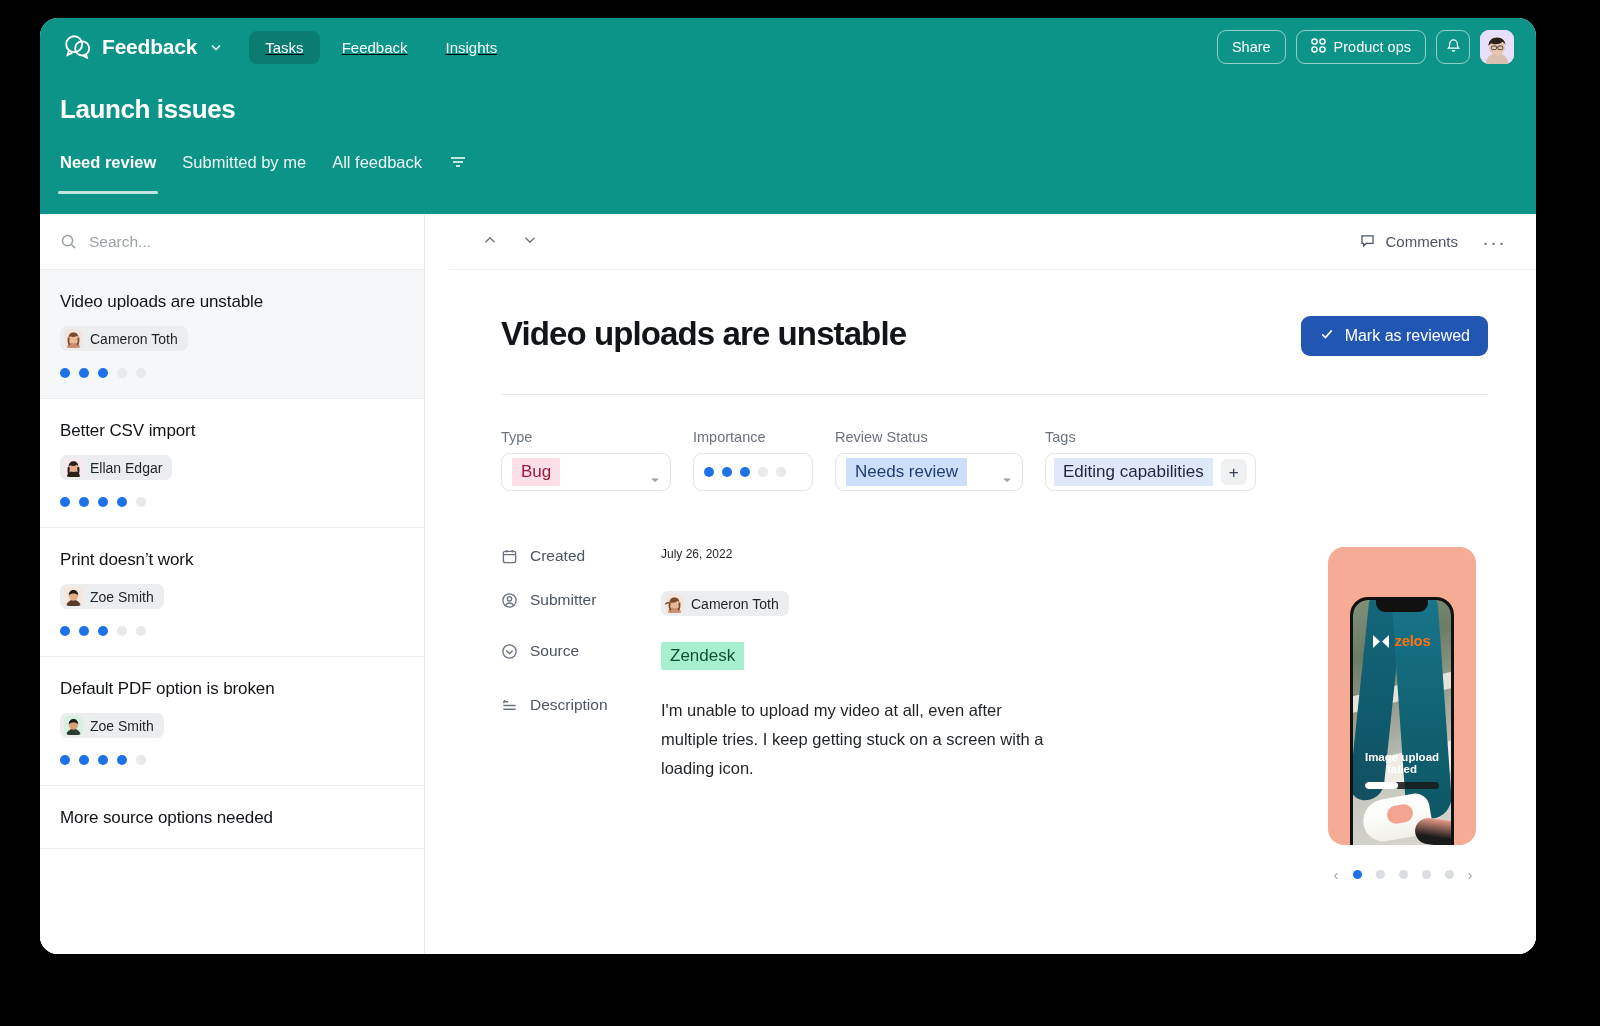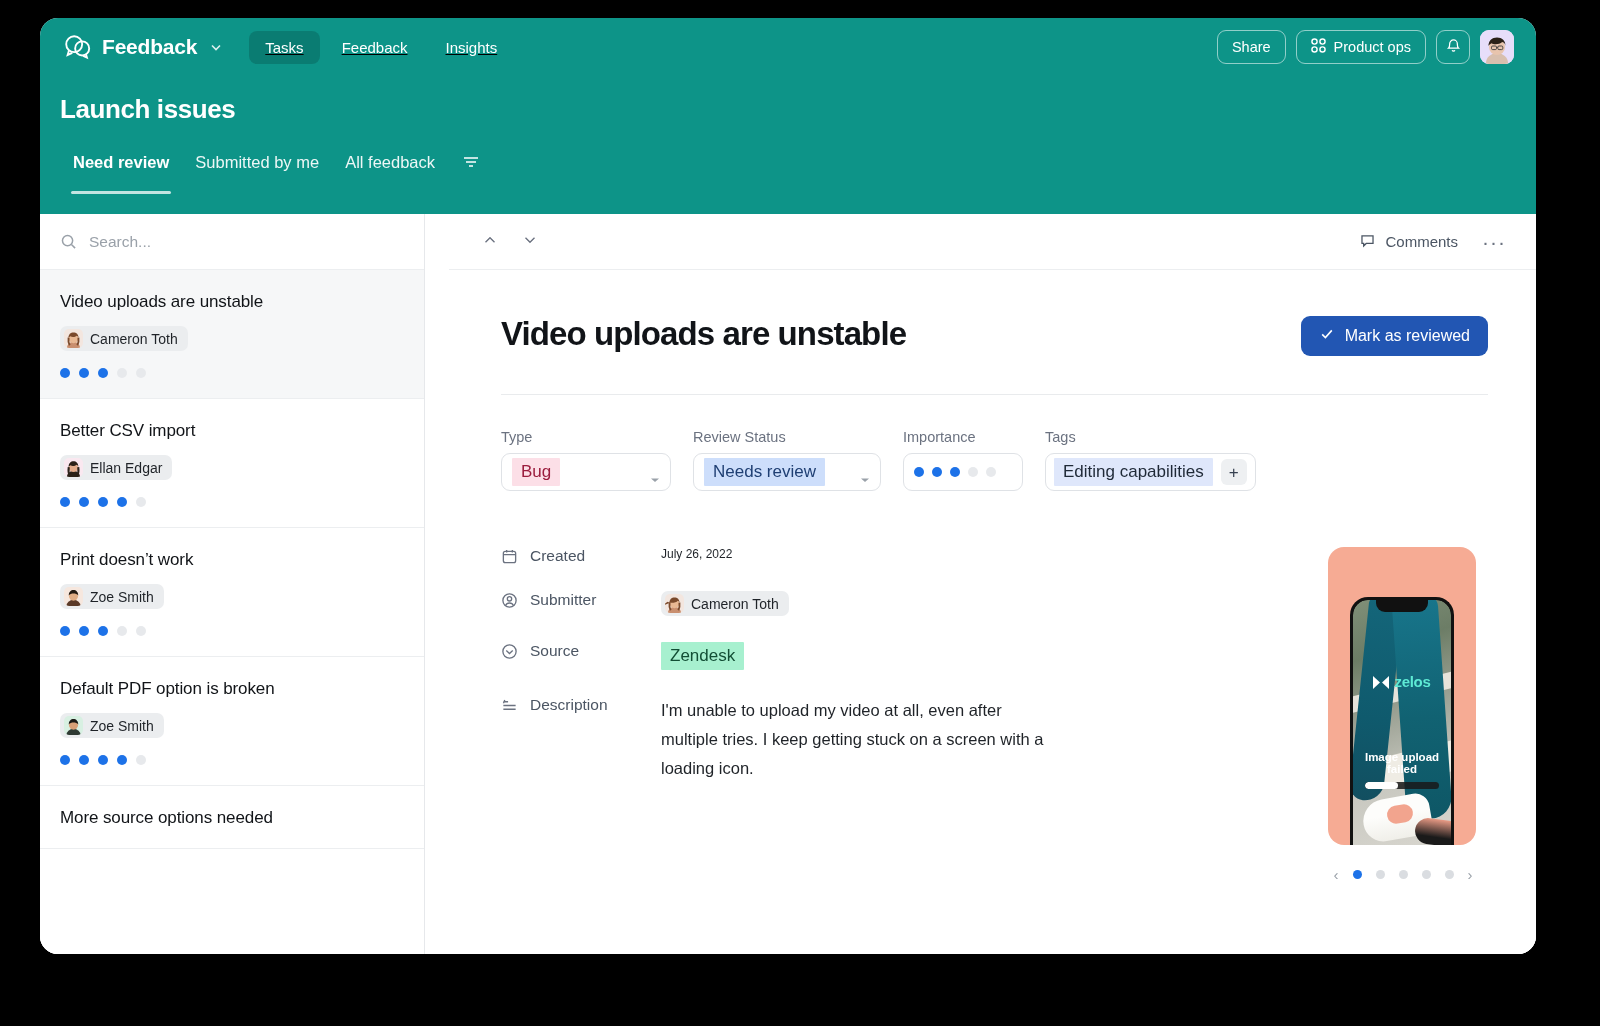--- a/index.html
+++ b/index.html
@@ -68,21 +68,20 @@
   .page-title {
     color:#fff; font-size: 26px; font-weight: 700;
     letter-spacing: -0.4px;
     padding: 18px 0 0 20px;
     margin-left: 0;
   }
   .subtabs {
     display:flex; align-items:center; gap: 26px;
     padding-left: 20px; margin-top: 22px;
     height: 46px;
-    margin-left: 13px;
   }
   .subtab {
     color: rgba(255,255,255,0.92); font-size: 16.5px;
     cursor:pointer; position:relative; padding-bottom: 16px;
   }
   .subtab.active { font-weight: 700; color:#fff; }
   .subtab.active::after {
     content:""; position:absolute; left:-2px; right:-2px; bottom: -6px;
     height: 3px; background: rgba(255,255,255,0.75); border-radius: 2px;
   }
@@ -203,21 +202,21 @@
     border: 3px solid #111; border-bottom: none;
   }
   .phone-inner { position:absolute; inset:0; border-radius: 15px 15px 0 0; overflow:hidden; }
   .notch {
     position:absolute; top:0; left:50%; transform:translateX(-50%);
     width: 52px; height: 12px; background:#111; border-radius: 0 0 9px 9px; z-index:4;
   }
   .zelos {
     position:absolute; top: 32px; left:0; right:0; z-index:3;
     display:flex; align-items:center; justify-content:center; gap:5px;
-    color:#5eead4; font-size: 15px; font-weight:700; letter-spacing:-0.3px;margin-top:41px;
+    color:#f97316; font-size: 15px; font-weight:700; letter-spacing:-0.3px;
   }
   .zelos-mark { width:16px; height:13px; display:block; }
   .fail-text {
     position:absolute; bottom: 70px; left:0; right:0; z-index:3;
     text-align:center; color:#fff; font-size: 11.5px; font-weight:700;
   }
   .progress {
     position:absolute; bottom: 56px; left: 12px; right: 12px; z-index:3;
     height: 7px; background: rgba(25,25,25,0.85); border-radius: 4px; overflow:hidden;
   }
@@ -513,40 +512,40 @@
               <span class="tag tag-bug">Bug</span>
               <span class="caret-sm">
                 <svg viewBox="0 0 10 6" width="10" height="6">
                       <path d="M1 1.5 L5 5 L9 1.5" fill="#9aa1a9"></path>
                     </svg>
               </span>
             </div>
           </div>
 
           <div>
-            <div class="prop-label">Review Status</div>
-            <div class="field w2">
-              <span class="tag tag-needs">Needs review</span>
-              <span class="caret-sm">
-                <svg viewBox="0 0 10 6" width="10" height="6">
-                      <path d="M1 1.5 L5 5 L9 1.5" fill="#9aa1a9"></path>
-                    </svg>
-              </span>
-            </div>
-          </div>
-
-          <div>
             <div class="prop-label">Importance</div>
             <div class="field w3">
               <span class="imp-dots">
                 <span class="dot on"></span>
                 <span class="dot on"></span>
                 <span class="dot on"></span>
                 <span class="dot"></span>
                 <span class="dot"></span>
+              </span>
+            </div>
+          </div>
+
+          <div>
+            <div class="prop-label">Review Status</div>
+            <div class="field w2">
+              <span class="tag tag-needs">Needs review</span>
+              <span class="caret-sm">
+                <svg viewBox="0 0 10 6" width="10" height="6">
+                      <path d="M1 1.5 L5 5 L9 1.5" fill="#9aa1a9"></path>
+                    </svg>
               </span>
             </div>
           </div>
 
           <div>
             <div class="prop-label">Tags</div>
             <div class="tagf">
               <span class="tag tag-edit">Editing capabilities</span>
               <span class="plusbtn">+</span>
             </div>

